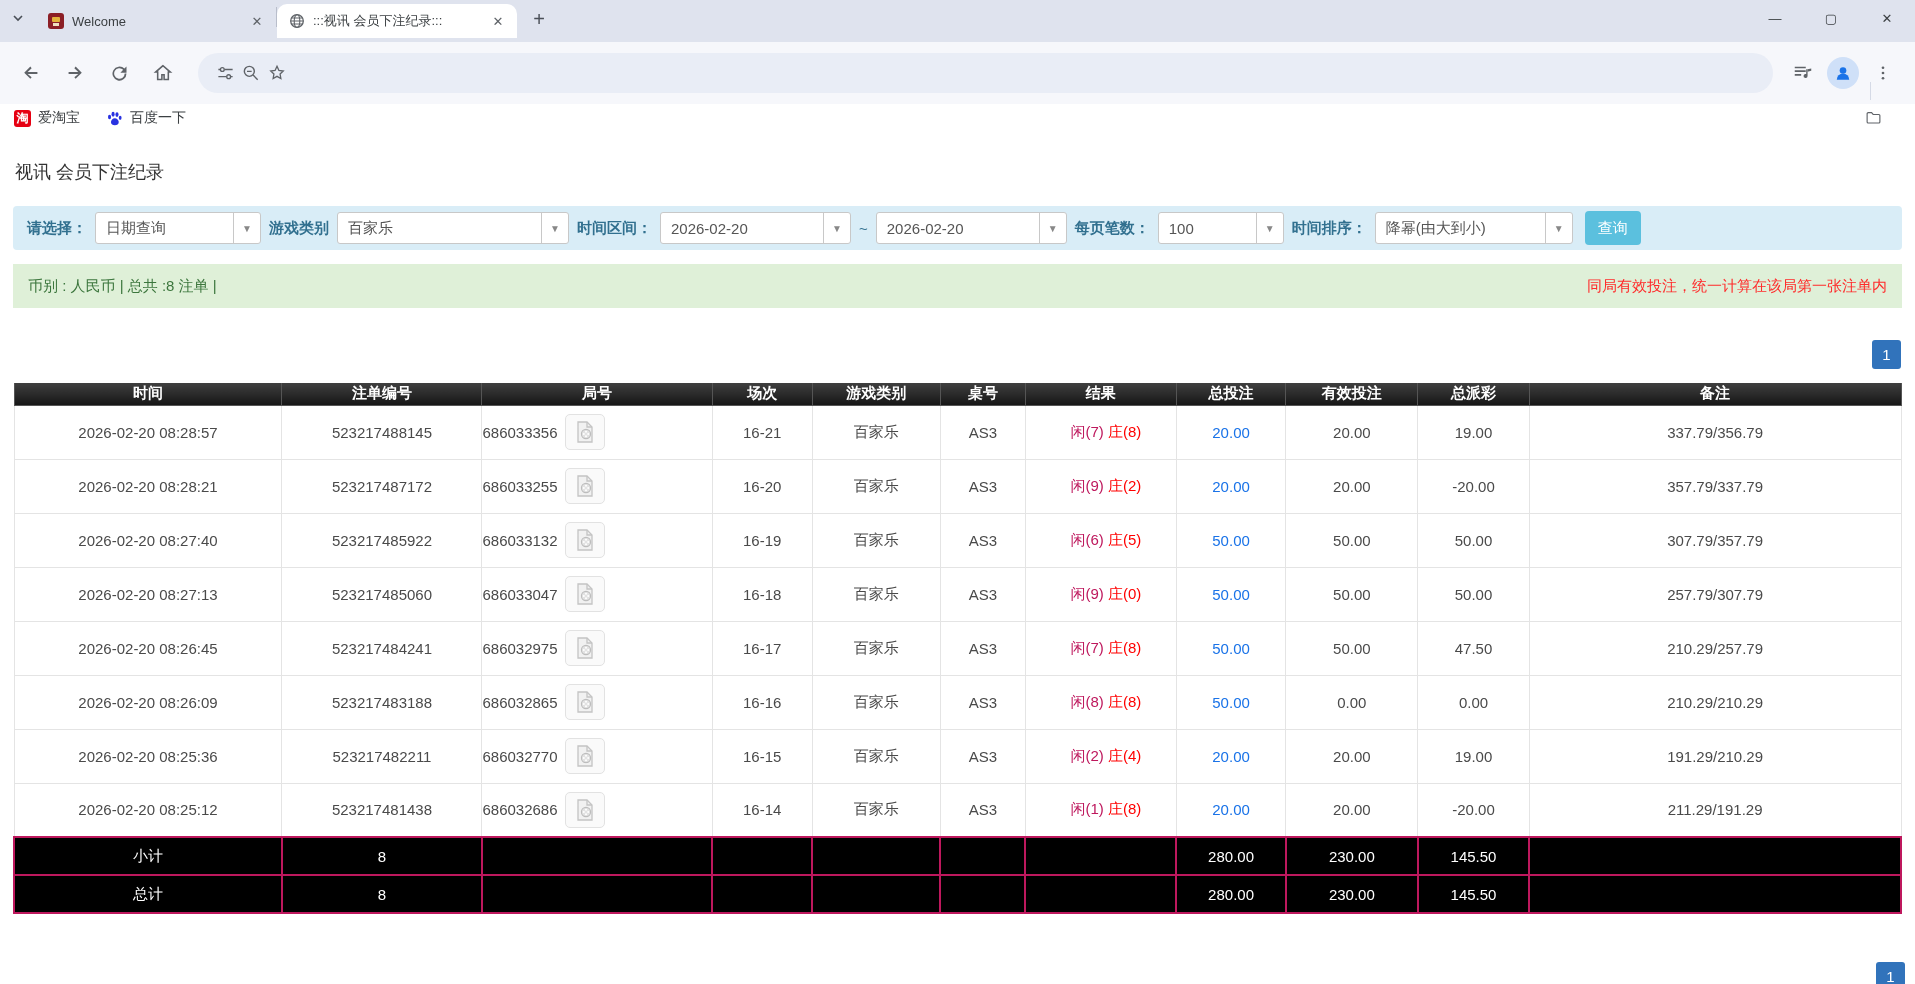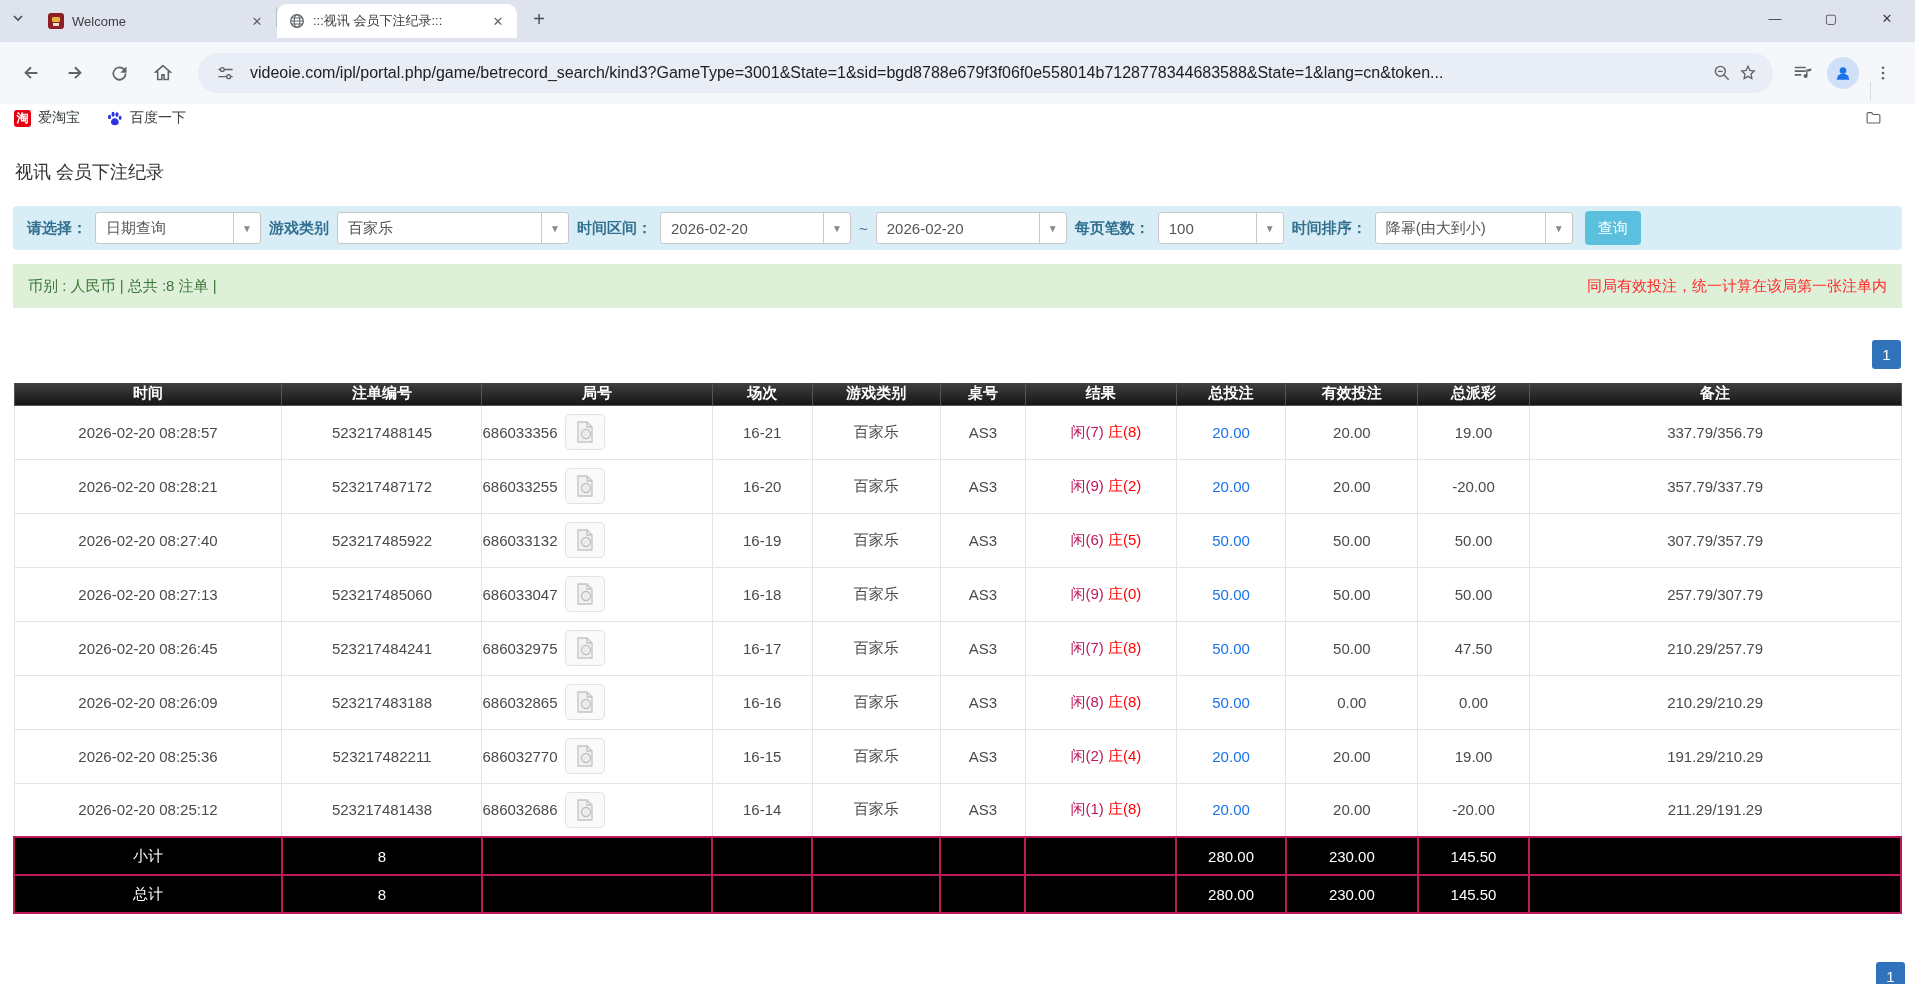--- a/index.html
+++ b/index.html
@@ -131,21 +131,20 @@
     </div>
     <div class="omnibox">
       <span class="omni-ic">
         <svg width="19" height="19" viewBox="0 0 24 24">
             <circle cx="8" cy="7" r="2.4" fill="none" stroke="#5f6368" stroke-width="1.7"></circle>
             <path d="M11 7h10M3 7h2.5" stroke="#5f6368" stroke-width="1.7"></path>
             <circle cx="16" cy="16" r="2.4" fill="none" stroke="#5f6368" stroke-width="1.7"></circle>
             <path d="M3 16h10.5M19 16h2" stroke="#5f6368" stroke-width="1.7"></path>
           </svg>
       </span>
-      <span class="url-text">videoie.com/ipl/portal.php/game/betrecord_search/kind3?GameType=3001&amp;State=1&amp;sid=bgd8788e679f3f06f0e558014b7128778344683588&amp;State=1&amp;lang=cn&amp;token...</span>
       <span class="omni-ic">
         <svg width="20" height="20" viewBox="0 0 24 24">
             <circle cx="10" cy="10" r="6" fill="none" stroke="#5f6368" stroke-width="1.7"></circle>
             <path d="M7.2 10h5.6M14.5 14.5L20 20" stroke="#5f6368" stroke-width="1.7"></path>
           </svg>
       </span>
       <span class="omni-ic">
         <svg width="20" height="20" viewBox="0 0 24 24">
             <path d="M12 4l2.3 4.9 5.2.7-3.8 3.7.9 5.3-4.6-2.6-4.6 2.6.9-5.3L4.5 9.6l5.2-.7z" fill="none" stroke="#5f6368" stroke-width="1.6"></path>
           </svg>

